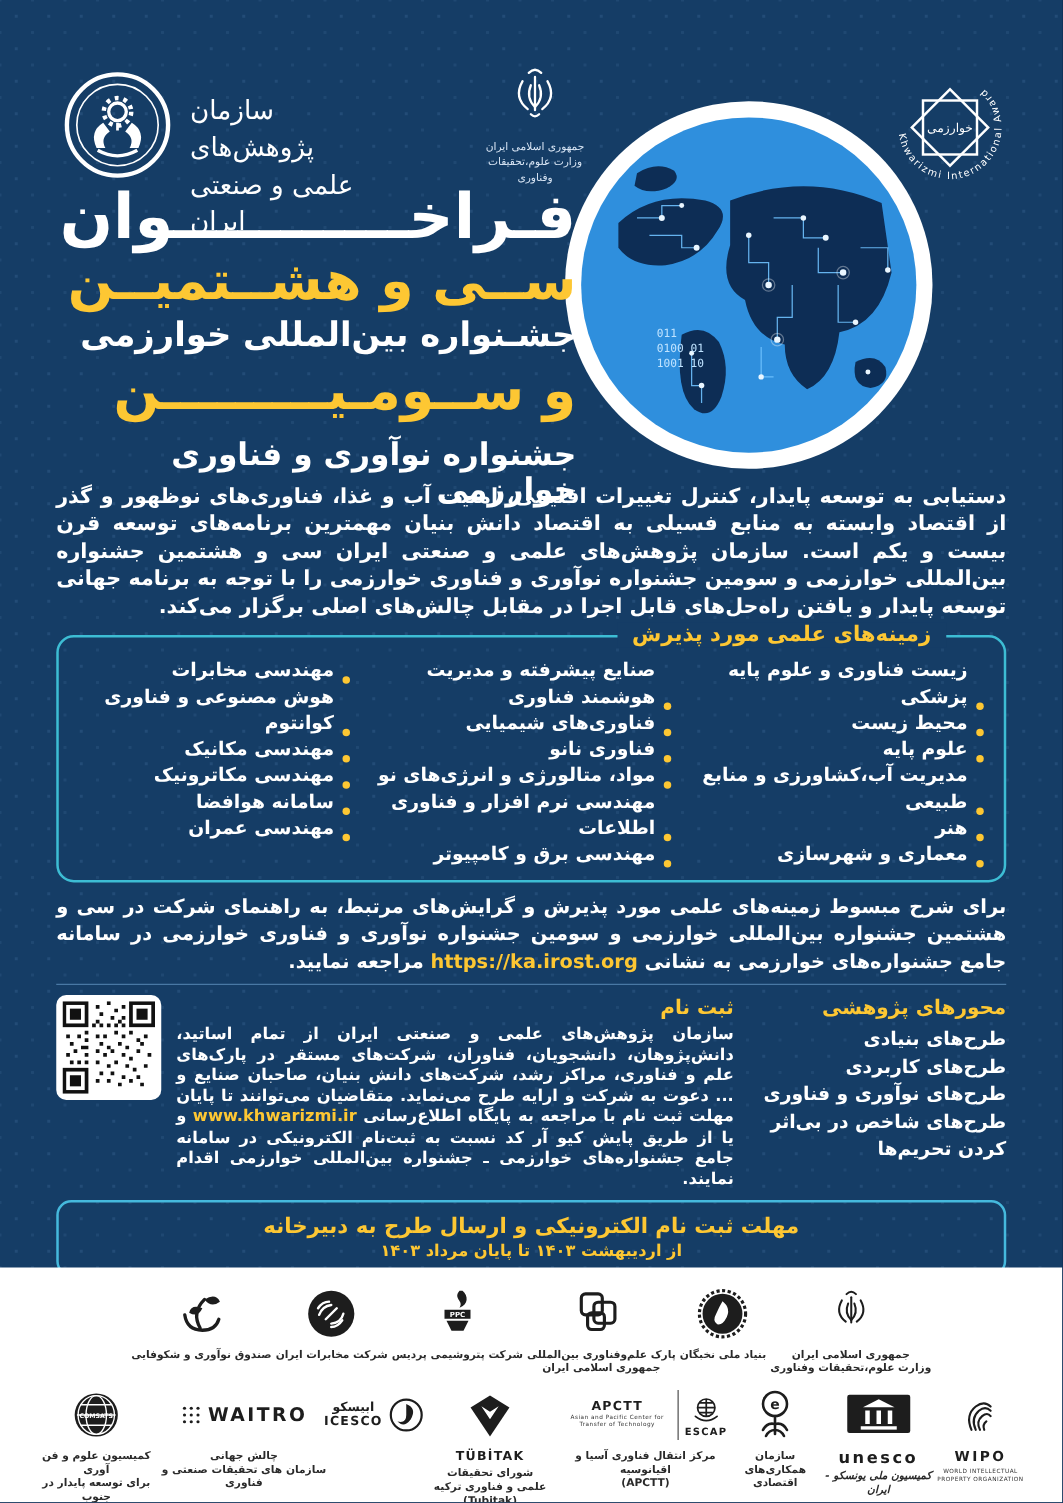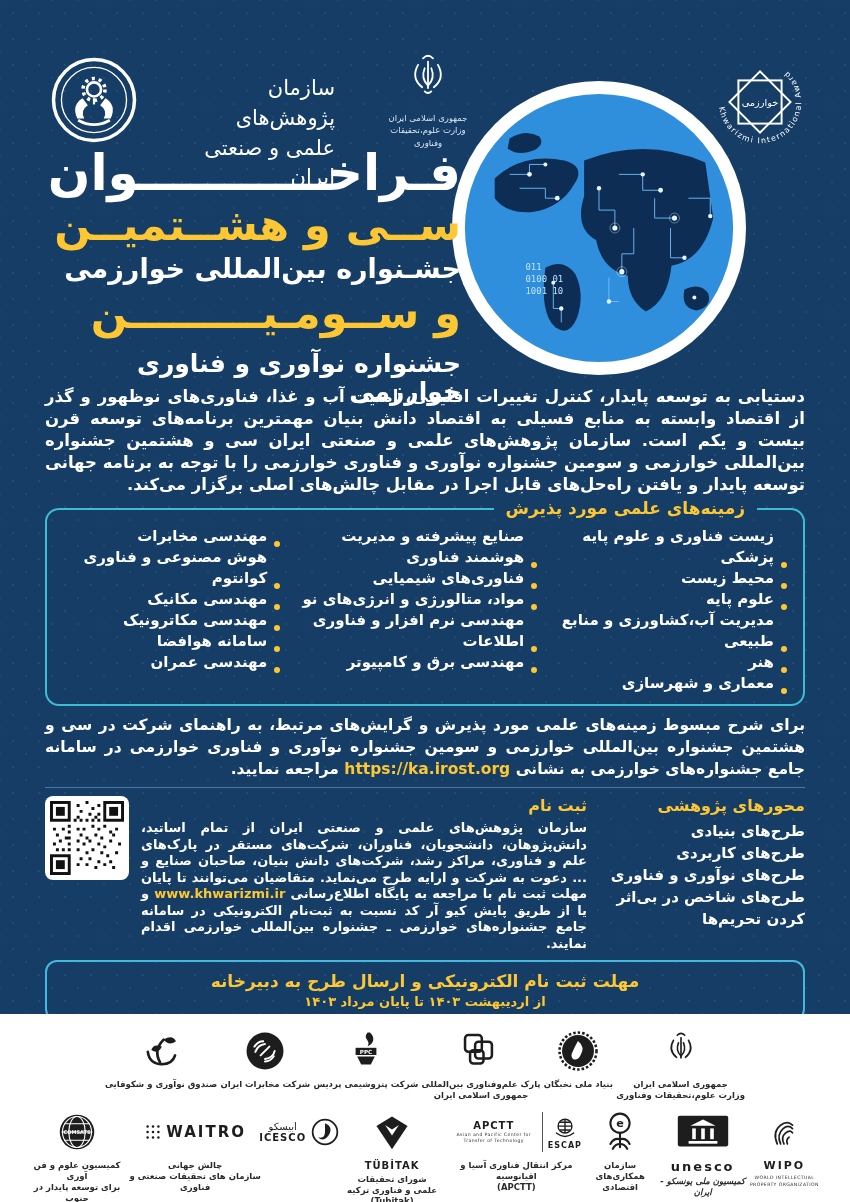--- a/index.html
+++ b/index.html
@@ -8,21 +8,21 @@
     background-color:#153d66;
     background-image:
       radial-gradient(rgba(120,170,220,.14) 1.3px, transparent 1.5px),
       radial-gradient(rgba(120,170,220,.10) 1.3px, transparent 1.5px);
     background-size:26px 26px,26px 26px;
     background-position:0 0,13px 13px;
     font-family:"DejaVu Sans",sans-serif;color:#fff;
   }
   
   .irost-logo{position:absolute;left:50px;top:56px;width:88px;height:88px;}
-  .org-name{position:absolute;left:165px;top:74px;width:170px;direction:rtl;text-align:right;
+  .org-name{position:absolute;left:152px;top:74px;width:170px;direction:rtl;text-align:left;
     font-size:21px;line-height:1.42;color:#fff;}
   .ministry{position:absolute;left:382px;top:50px;width:92px;text-align:center;}
   .ministry svg{width:50px;height:58px;}
   .ministry .cap{font-size:8.5px;line-height:1.45;color:#d9e6f5;direction:rtl;}
   .seal{position:absolute;right:36px;top:48px;width:108px;height:108px;}
   
   .globe{position:absolute;left:450px;top:79px;width:298px;height:298px;}
   
   .titles{position:absolute;left:45px;top:146px;width:416px;direction:rtl;text-align:right;}
   .t1{font-size:50px;font-weight:bold;color:#fff;line-height:1.08;margin-bottom:2px;}
@@ -72,21 +72,21 @@
     color:#1d1d1d;direction:rtl;}
   .srow{display:flex;align-items:flex-start;justify-content:space-between;}
   .r1{width:640px;margin:12px auto 0;}
   .r2{width:792px;margin:6px auto 0;}
   .f-item{display:flex;flex-direction:column;align-items:center;gap:3px;min-width:64px;}
   .f-icon{height:50px;display:flex;align-items:center;justify-content:center;gap:4px;color:#1d1d1d;}
   .f-cap{font-size:8.5px;color:#2a2a2a;text-align:center;line-height:1.3;font-weight:bold;}
   .f-label{font-size:12px;font-weight:bold;letter-spacing:2px;color:#1d1d1d;}
   .f-sub{font-size:4.6px;color:#333;text-align:center;letter-spacing:.4px;max-width:86px;line-height:1.4;}
   .icesco-txt{display:flex;flex-direction:column;align-items:center;line-height:1.1;}
-  .icesco-ar{font-size:10px;font-weight:normal;}
+  .icesco-ar{font-size:10px;font-weight:bold;}
   .icesco-en{font-size:10px;font-weight:bold;letter-spacing:1px;}
   .escap-box{display:flex;align-items:center;gap:5px;}
   .escap-col{display:flex;flex-direction:column;align-items:center;gap:1px;}
   .vline{width:1px;height:40px;background:#555;}
   .apctt-lbl{font-size:10px;font-weight:bold;letter-spacing:1px;}
   .escap-lbl{font-size:8px;font-weight:bold;letter-spacing:1px;}
   .unesco-lbl{font-size:13px;font-weight:bold;letter-spacing:2px;line-height:1;}
   .wipo-lbl{font-size:11px;font-weight:bold;letter-spacing:2px;line-height:1.1;}
 </style>
 </head>
@@ -231,20 +231,24 @@
           <li>
               <span class="blt"></span>
               <span>صنایع پیشرفته و مدیریت هوشمند فناوری</span>
             </li>
           <li>
               <span class="blt"></span>
               <span>فناوری‌های شیمیایی</span>
             </li>
           <li>
               <span class="blt"></span>
+              <span>فناوری نانو</span>
+            </li>
+          <li>
+              <span class="blt"></span>
               <span>مواد، متالورژی و انرژی‌های نو</span>
             </li>
           <li>
               <span class="blt"></span>
               <span>مهندسی نرم افزار و فناوری اطلاعات</span>
             </li>
           <li>
               <span class="blt"></span>
               <span>مهندسی برق و کامپیوتر</span>
             </li>

